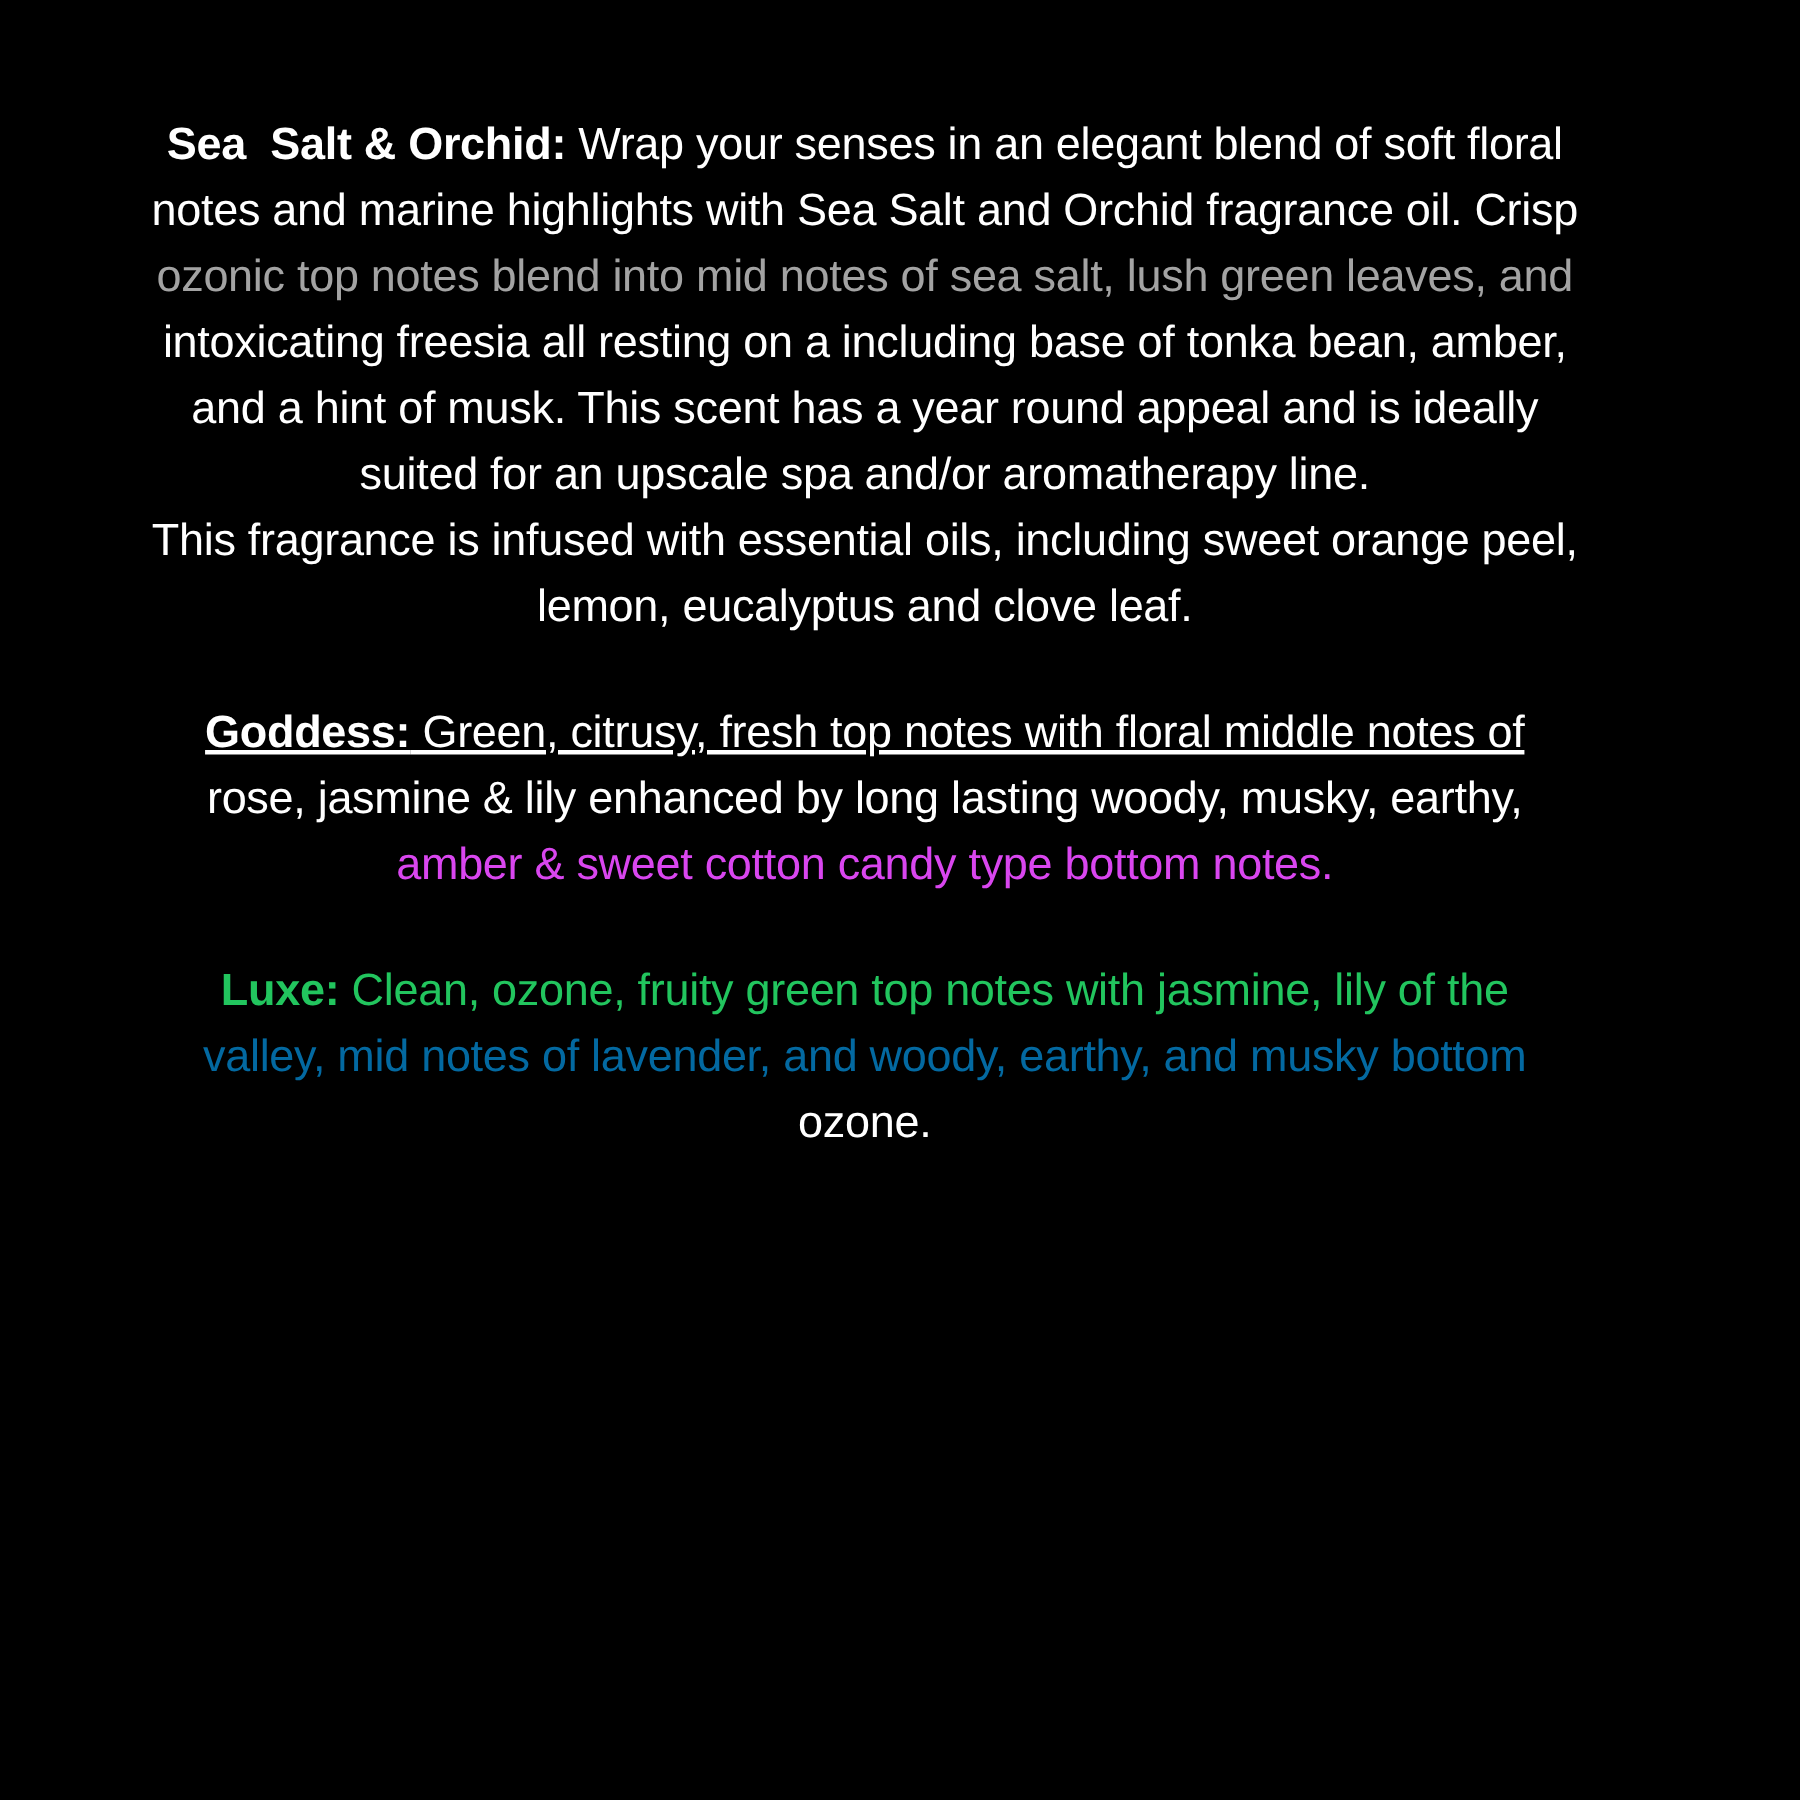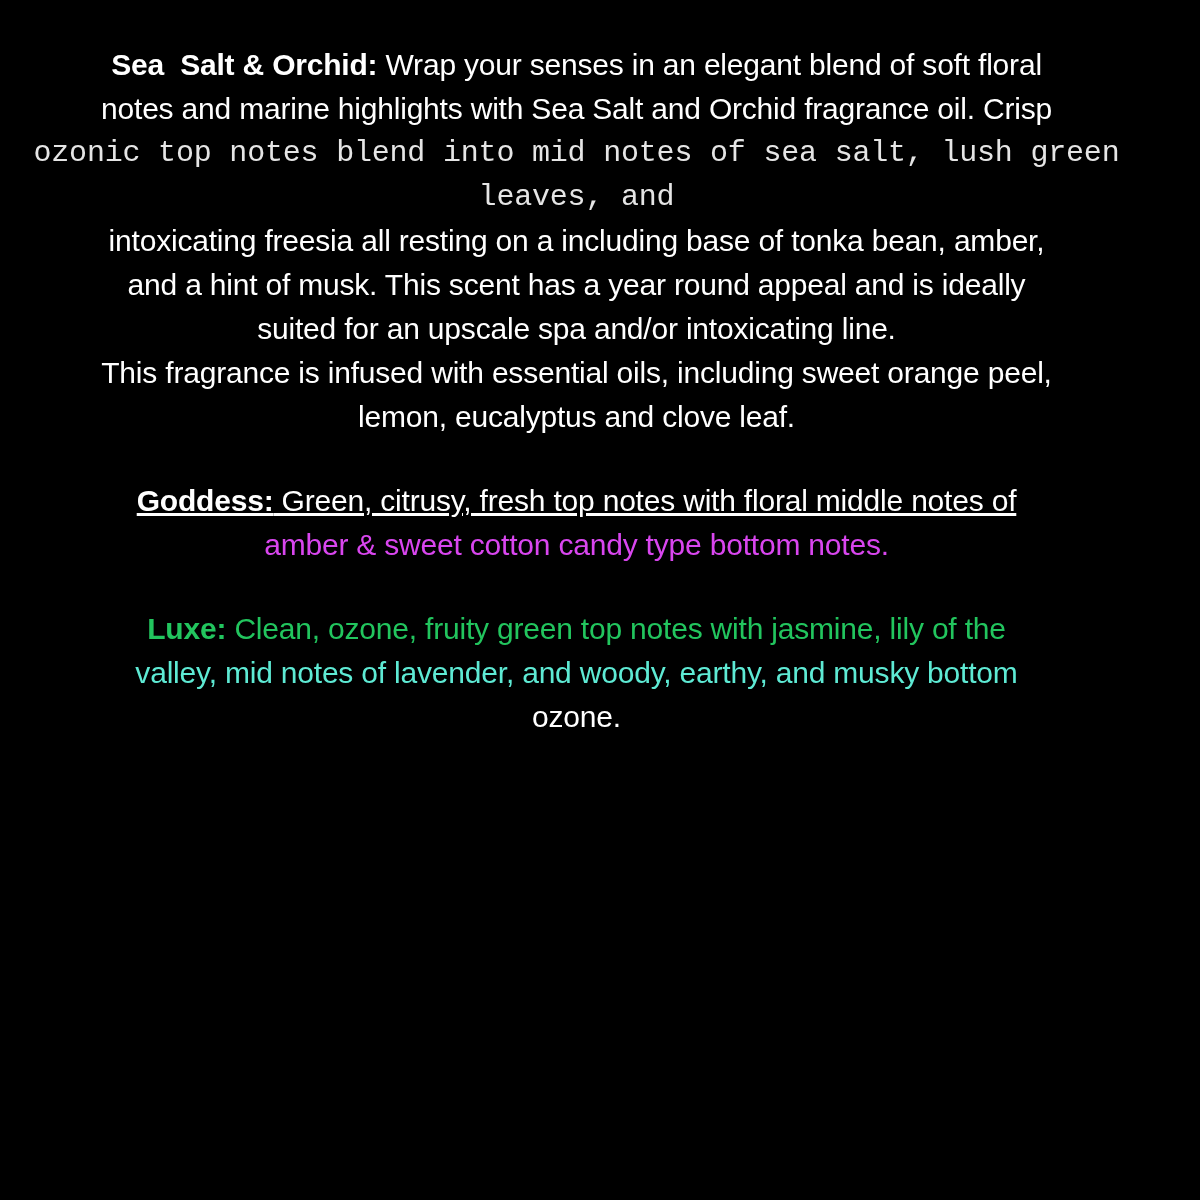--- a/index.html
+++ b/index.html
@@ -11,20 +11,21 @@
     height: 1200px;
     background: #000000;
     overflow: hidden;
     font-family: "Liberation Sans", sans-serif;
   }
   .text-block {
     box-sizing: border-box;
     width: 1153px;
     padding: 43px 10px 0 10px;
     text-align: center;
+    margin-top: 32px;
   }
   .paragraph {
     margin: 0;
   }
   .paragraph + .paragraph {
     margin-top: 40px;
   }
   .line {
     color: #ffffff;
     font-size: 30px;
@@ -38,29 +39,30 @@
     white-space: pre-wrap;
   }
 </style>
 </head>
 <body>
 
 <main class="text-block" style="background: rgb(0, 0, 0);">
     <div class="paragraph">
       <div class="line" style="color: rgb(255, 255, 255);"><span class="label">Sea  Salt &amp; Orchid:</span> Wrap your senses in an elegant blend of soft floral</div>
       <div class="line" style="color: rgb(255, 255, 255);">notes and marine highlights with Sea Salt and Orchid fragrance oil. Crisp</div>
-      <div class="line" style="color: #e5e5e5; font-family: Liberation Mono, monospace;">ozonic top notes blend into mid notes of sea salt, lush green leaves, and</div>
+      <div class="line" style="color: #a3a3a3;">ozonic top notes blend into mid notes of sea salt, lush green leaves, and</div>
       <div class="line" style="color: rgb(255, 255, 255);">intoxicating freesia all resting on a including base of tonka bean, amber,</div>
       <div class="line" style="color: rgb(255, 255, 255);">and a hint of musk. This scent has a year round appeal and is ideally</div>
-      <div class="line" style="color: rgb(255, 255, 255);">suited for an upscale spa and/or intoxicating line.</div>
+      <div class="line" style="color: rgb(255, 255, 255);">suited for an upscale spa and/or aromatherapy line.</div>
       <div class="line" style="color: rgb(255, 255, 255);">This fragrance is infused with essential oils, including sweet orange peel,</div>
       <div class="line" style="color: rgb(255, 255, 255);">lemon, eucalyptus and clove leaf.</div>
     </div>
     <div class="paragraph">
       <div class="line" style="color: rgb(255, 255, 255); text-decoration: underline;"><span class="label">Goddess:</span> Green, citrusy, fresh top notes with floral middle notes of</div>
+      <div class="line" style="color: rgb(255, 255, 255);">rose, jasmine &amp; lily enhanced by long lasting woody, musky, earthy,</div>
       <div class="line" style="color: #d946ef;">amber &amp; sweet cotton candy type bottom notes.</div>
     </div>
     <div class="paragraph">
       <div class="line" style="color: #22c55e;"><span class="label">Luxe:</span> Clean, ozone, fruity green top notes with jasmine, lily of the</div>
-      <div class="line" style="color: #5eead4;">valley, mid notes of lavender, and woody, earthy, and musky bottom</div>
+      <div class="line" style="color: #0369a1;">valley, mid notes of lavender, and woody, earthy, and musky bottom</div>
       <div class="line" style="color: rgb(255, 255, 255);">ozone.</div>
     </div>
   </main>
 
 </body></html>

